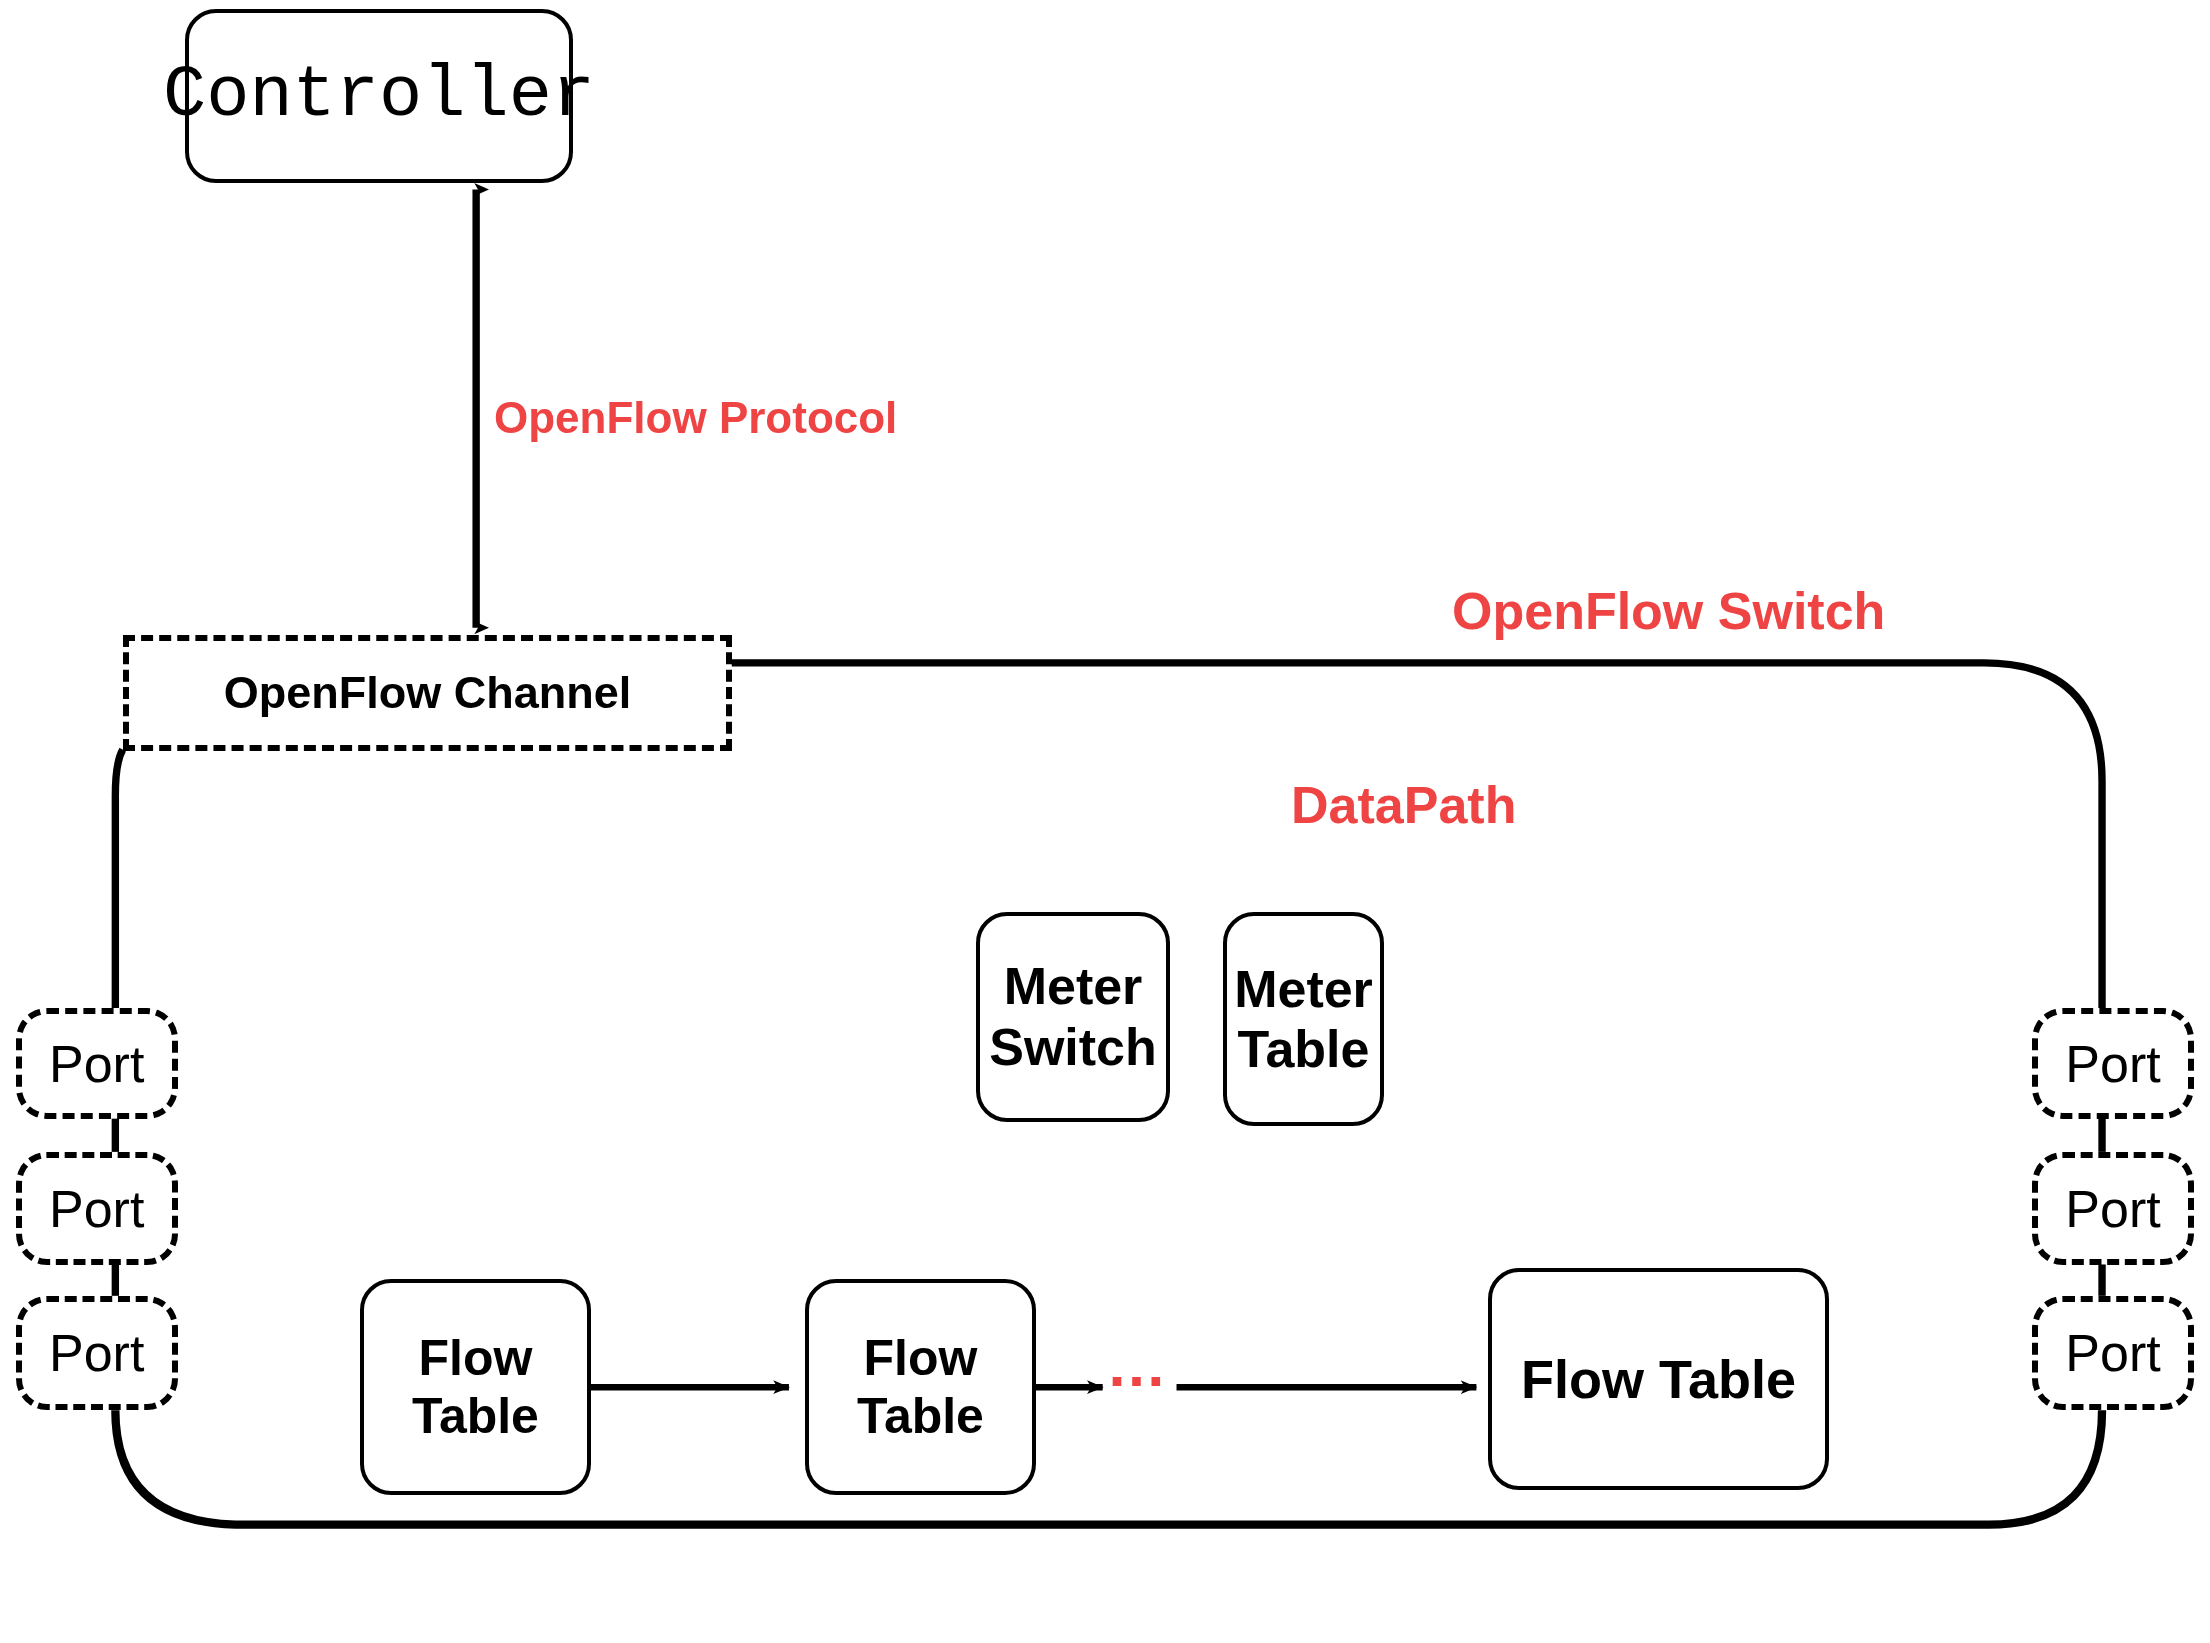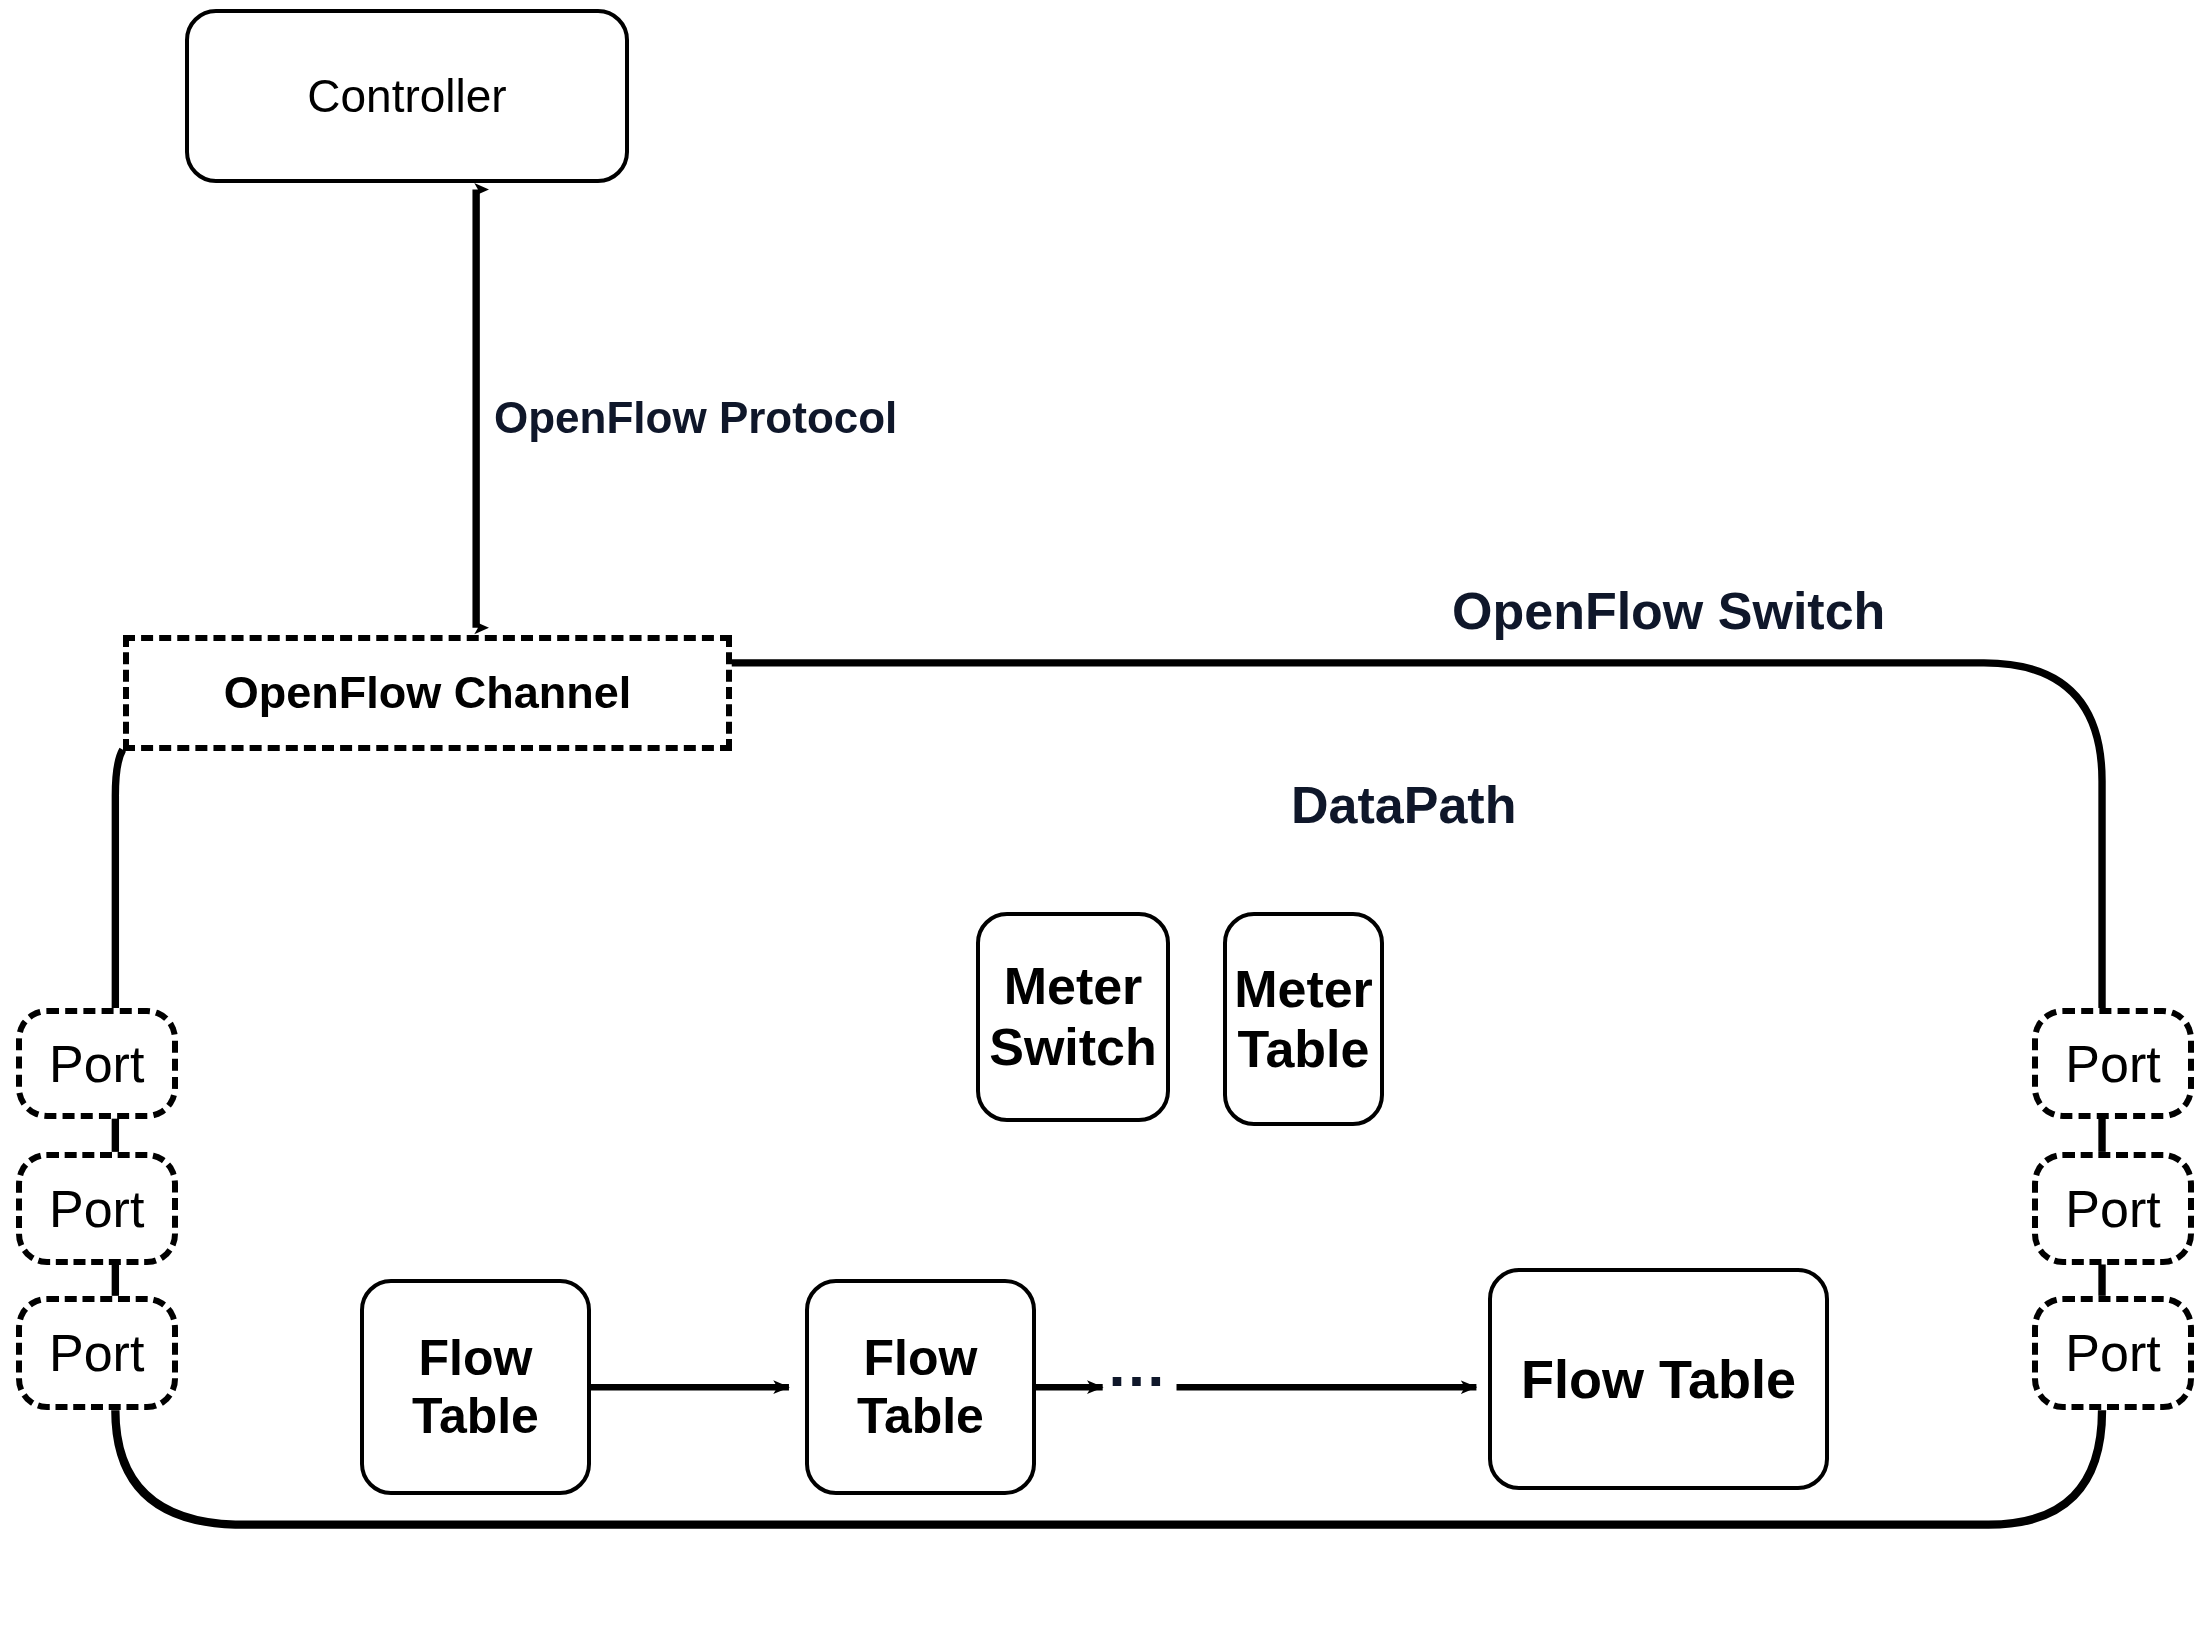--- a/index.html
+++ b/index.html
@@ -39,21 +39,21 @@
   .dashed-round {
     border: 6.5px dashed #000000;
     border-radius: 31px;
   }
   .dashed-rect {
     border: 6.5px dashed #000000;
     border-radius: 0;
   }
   .label-free {
     position: absolute;
-    color: #0f172a;
+    color: #ef4444;
     white-space: pre;
   }
   .bold { font-weight: bold; }
   .regular { font-weight: normal; }
 </style>
 </head>
 <body>
 
 <div id="diagram-root">
 
@@ -83,21 +83,21 @@
     <line x1="2278" y1="1370" x2="2278" y2="1404" stroke="#000000" stroke-width="8"></line>
 
     <path d="M 117 1834 L 117 1834" fill="none" stroke="#000000" stroke-width="8"></path>
     <path d="M 125 1528 Q 125 1648 255 1652 L 2155 1652 Q 2278 1652 2278 1528" fill="none" stroke="#000000" stroke-width="9"></path>
 
     <line x1="640" y1="1503" x2="855" y2="1503" stroke="#000000" stroke-width="7" marker-end="url(#arrowRight)"></line>
     <line x1="1122" y1="1503" x2="1195" y2="1503" stroke="#000000" stroke-width="7" marker-end="url(#arrowRight)"></line>
     <line x1="1275" y1="1503" x2="1600" y2="1503" stroke="#000000" stroke-width="7" marker-end="url(#arrowRight)"></line>
   </svg>
 
-  <div class="node-box solid-round" style="left:185px; top:9.2px; width:444px; height:174px; font-size:46px;">
+  <div class="node-box solid-round" style="left:185px; top:9.2px; width:388px; height:174px; font-size:72px;font-family:Liberation Mono, monospace;">
     <span class="regular">Controller</span>
   </div>
 
   <div class="label-free bold" style="left:494px; top:393px; font-size:44px;">OpenFlow Protocol</div>
 
   <div class="label-free bold" style="left:1452px; top:581px; font-size:52px;">OpenFlow Switch</div>
 
   <div class="node-box dashed-rect" style="left:123px; top:635px; width:609px; height:116px; font-size:45px;">
     <span class="bold">OpenFlow Channel</span>
   </div>

